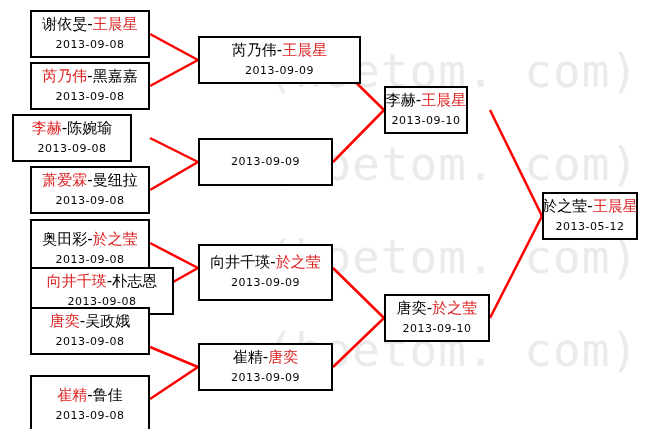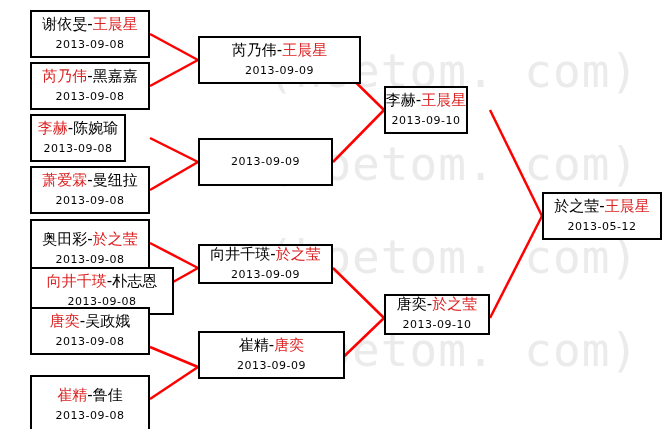--- a/index.html
+++ b/index.html
@@ -59,21 +59,21 @@
   </svg>
 
   <div class="box" style="left:30px;top:10px;width:120px;height:48px">
     <div class="names"><span>谢依旻</span><span>-</span><span class="red">王晨星</span></div>
     <div class="date">2013-09-08</div>
   </div>
   <div class="box" style="left:30px;top:62px;width:120px;height:48px">
     <div class="names"><span class="red">芮乃伟</span><span>-</span><span>黑嘉嘉</span></div>
     <div class="date">2013-09-08</div>
   </div>
-  <div class="box" style="left:30px;top:114px;width:96px;height:48px">
+  <div class="box" style="left:12px;top:114px;width:120px;height:48px">
     <div class="names"><span class="red">李赫</span><span>-</span><span>陈婉瑜</span></div>
     <div class="date">2013-09-08</div>
   </div>
   <div class="box" style="left:30px;top:166px;width:120px;height:48px">
     <div class="names"><span class="red">萧爱霖</span><span>-</span><span>曼纽拉</span></div>
     <div class="date">2013-09-08</div>
   </div>
   <div class="box" style="left:30px;top:219px;width:120px;height:60px">
     <div class="names"><span>奥田彩</span><span>-</span><span class="red">於之莹</span></div>
     <div class="date">2013-09-08</div>
@@ -91,36 +91,36 @@
     <div class="date">2013-09-08</div>
   </div>
 
   <div class="box" style="left:198px;top:36px;width:163px;height:48px">
     <div class="names"><span>芮乃伟</span><span>-</span><span class="red">王晨星</span></div>
     <div class="date">2013-09-09</div>
   </div>
   <div class="box" style="left:198px;top:138px;width:135px;height:48px">
     <div class="date">2013-09-09</div>
   </div>
-  <div class="box" style="left:198px;top:244px;width:135px;height:40px">
+  <div class="box" style="left:198px;top:244px;width:135px;height:57px">
     <div class="names"><span>向井千瑛</span><span>-</span><span class="red">於之莹</span></div>
     <div class="date">2013-09-09</div>
   </div>
-  <div class="box" style="left:198px;top:331px;width:147px;height:48px">
+  <div class="box" style="left:198px;top:343px;width:135px;height:48px">
     <div class="names"><span>崔精</span><span>-</span><span class="red">唐奕</span></div>
     <div class="date">2013-09-09</div>
   </div>
 
   <div class="box" style="left:384px;top:86px;width:84px;height:48px">
     <div class="names"><span>李赫</span><span>-</span><span class="red">王晨星</span></div>
     <div class="date">2013-09-10</div>
   </div>
-  <div class="box" style="left:384px;top:294px;width:106px;height:41px">
+  <div class="box" style="left:384px;top:294px;width:106px;height:48px">
     <div class="names"><span>唐奕</span><span>-</span><span class="red">於之莹</span></div>
     <div class="date">2013-09-10</div>
   </div>
 
-  <div class="box" style="left:542px;top:192px;width:120px;height:48px">
+  <div class="box" style="left:542px;top:192px;width:96px;height:48px">
     <div class="names"><span>於之莹</span><span>-</span><span class="red">王晨星</span></div>
     <div class="date">2013-05-12</div>
   </div>
 
 </div>
 
 </body></html>

